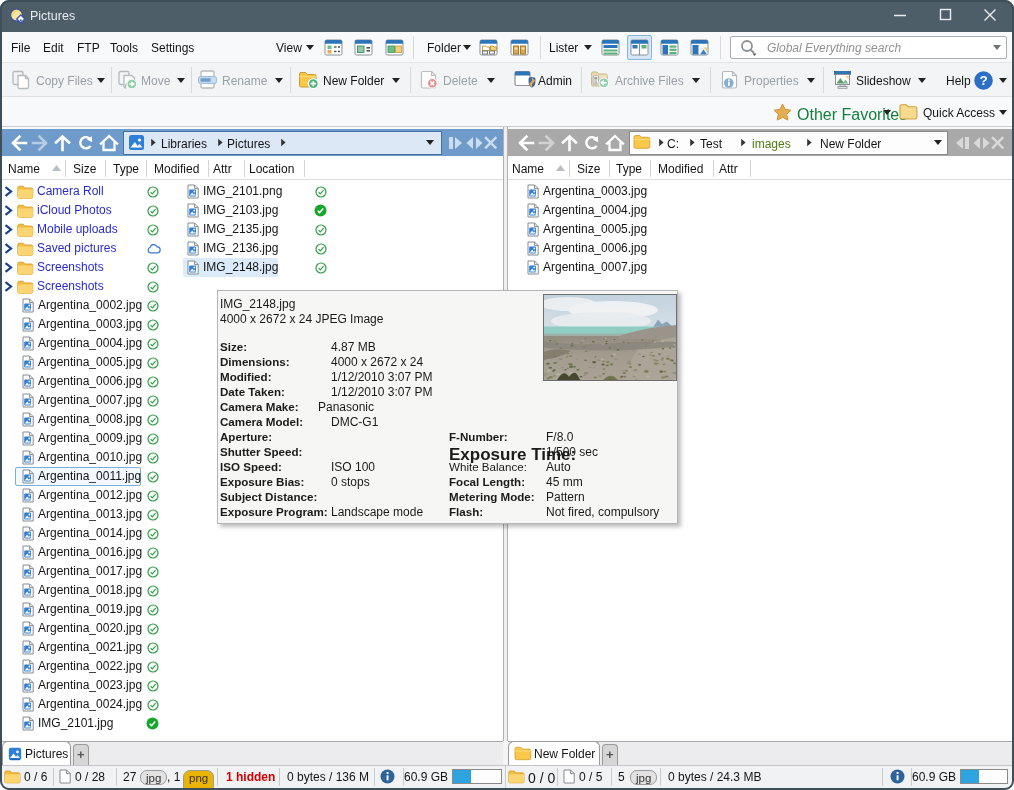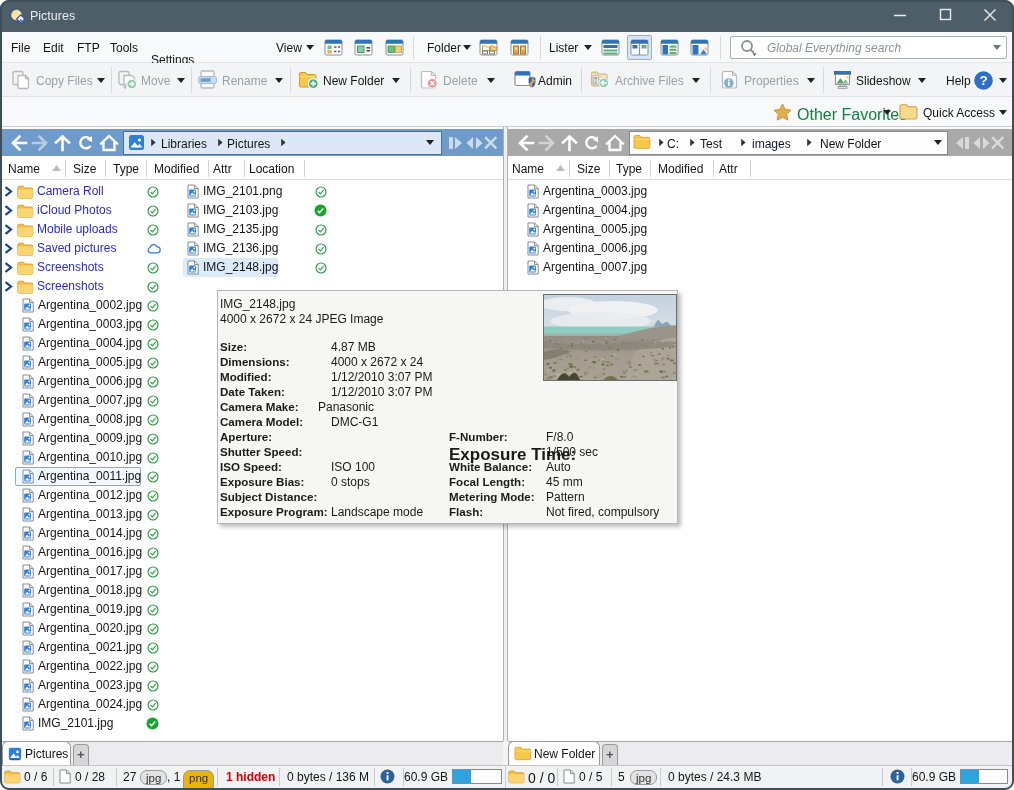--- a/index.html
+++ b/index.html
@@ -26,21 +26,21 @@
 <svg class="abs" style="left:888px;top:4px;" width="120" height="24" viewBox="0 0 120 24">
  <line x1="6" y1="11.5" x2="18" y2="11.5" stroke="#e9edef" stroke-width="1.4"></line>
  <rect x="52.5" y="5.5" width="10" height="10" fill="none" stroke="#e9edef" stroke-width="1.4"></rect>
  <path d="M96.5 5.5 L107.5 16.5 M107.5 5.5 L96.5 16.5" stroke="#e9edef" stroke-width="1.4"></path>
 </svg>
 <div class="abs" style="left:0;top:32px;width:1014px;height:31px;background:#f8f9fb;border-bottom:1px solid #e2e4e6;"></div>
 <div class="txt" style="left:11px;top:41px;font-size:12px;color:#141414;">File</div>
 <div class="txt" style="left:43px;top:41px;font-size:12px;color:#141414;">Edit</div>
 <div class="txt" style="left:77px;top:41px;font-size:12px;color:#141414;">FTP</div>
 <div class="txt" style="left:110px;top:41px;font-size:12px;color:#141414;">Tools</div>
-<div class="txt" style="left:151px;top:41px;font-size:12px;color:#141414;margin-top:12px;">Settings</div>
+<div class="txt" style="left:151px;top:41px;font-size:12px;color:#141414;">Settings</div>
 <div class="txt" style="left:276px;top:41px;font-size:12px;color:#141414;">View</div>
 <div class="txt" style="left:427px;top:41px;font-size:12px;color:#141414;">Folder</div>
 <div class="txt" style="left:549px;top:41px;font-size:12px;color:#141414;">Lister</div>
 <div class="darr" style="left:306px;top:45px;"></div>
 <div class="darr" style="left:463px;top:45px;"></div>
 <div class="darr" style="left:584px;top:45px;"></div>
 <svg class="abs" style="left:324px;top:38px;" width="19" height="19" viewBox="0 0 19 19">
 <rect x="1" y="2" width="17" height="15" rx="1.5" fill="#fff" stroke="#8b9196" stroke-width="1"></rect>
 <path d="M1 3.5 q0-1.5 1.5-1.5 h14 q1.5 0 1.5 1.5 v2.2 h-17 z" fill="#2e74b8"></path>
 <rect x="3.5" y="7.5" width="4" height="3.5" fill="#6cbf84"></rect>
@@ -305,21 +305,21 @@
       <path d="M1.2 0.8 L5.6 4.5 L1.2 8.2 z" fill="#333"></path>
     </svg>
 <div class="txt" style="left:667px;top:137px;font-size:12px;color:#141414;">C:</div>
 <svg class="gicon" style="left:689px;top:138px;" width="7" height="9" viewBox="0 0 7 9">
       <path d="M1.2 0.8 L5.6 4.5 L1.2 8.2 z" fill="#333"></path>
     </svg>
 <div class="txt" style="left:700px;top:137px;font-size:12px;color:#141414;">Test</div>
 <svg class="gicon" style="left:740px;top:138px;" width="7" height="9" viewBox="0 0 7 9">
       <path d="M1.2 0.8 L5.6 4.5 L1.2 8.2 z" fill="#333"></path>
     </svg>
-<div class="txt" style="left:752px;top:137px;font-size:12px;color:#0f172a;">images</div>
+<div class="txt" style="left:752px;top:137px;font-size:12px;color:#4d7c0f;">images</div>
 <svg class="gicon" style="left:806px;top:138px;" width="7" height="9" viewBox="0 0 7 9">
       <path d="M1.2 0.8 L5.6 4.5 L1.2 8.2 z" fill="#333"></path>
     </svg>
 <div class="txt" style="left:820px;top:137px;font-size:12px;color:#141414;">New Folder</div>
 <div class="darr" style="left:934px;top:140px;"></div>
 <svg class="gicon" style="left:955px;top:135px;" width="55" height="16" viewBox="0 0 55 16">
 <g fill="#d9d9d9">
         <path d="M8 2 l-7 6 7 6 z"></path>
         <rect x="10" y="2" width="4" height="12"></rect>
 <path d="M25 2 l-6.5 6 6.5 6 z"></path>
@@ -954,21 +954,21 @@
 <div class="txt" style="left:331px;top:460px;font-size:12px;color:#1a1a1a;z-index:51;">ISO 100</div>
 <div class="txt" style="left:220px;top:475px;font-size:11.6px;font-weight:bold;color:#1a1a1a;z-index:51;">Exposure Bias:</div>
 <div class="txt" style="left:331px;top:475px;font-size:12px;color:#1a1a1a;z-index:51;">0 stops</div>
 <div class="txt" style="left:220px;top:490px;font-size:11.6px;font-weight:bold;color:#1a1a1a;z-index:51;">Subject Distance:</div>
 <div class="txt" style="left:220px;top:505px;font-size:11.6px;font-weight:bold;color:#1a1a1a;z-index:51;">Exposure Program:</div>
 <div class="txt" style="left:331px;top:505px;font-size:12px;color:#1a1a1a;z-index:51;">Landscape mode</div>
 <div class="txt" style="left:449px;top:430px;font-size:11.6px;font-weight:bold;color:#1a1a1a;z-index:51;">F-Number:</div>
 <div class="txt" style="left:546px;top:430px;font-size:12px;color:#1a1a1a;z-index:51;">F/8.0</div>
 <div class="txt" style="left:449px;top:445px;font-size:17px;font-weight:bold;color:#1a1a1a;z-index:51;">Exposure Time:</div>
 <div class="txt" style="left:546px;top:445px;font-size:12px;color:#1a1a1a;z-index:51;">1/500 sec</div>
-<div class="txt" style="left:449px;top:460px;font-size:11.6px;font-weight:bold;color:#1a1a1a;z-index:51;">White Balance:</div>
+<div class="txt" style="left:449px;top:460px;font-size:11.6px;font-weight:normal;color:#1a1a1a;z-index:51;">White Balance:</div>
 <div class="txt" style="left:546px;top:460px;font-size:12px;color:#1a1a1a;z-index:51;">Auto</div>
 <div class="txt" style="left:449px;top:475px;font-size:11.6px;font-weight:bold;color:#1a1a1a;z-index:51;">Focal Length:</div>
 <div class="txt" style="left:546px;top:475px;font-size:12px;color:#1a1a1a;z-index:51;">45 mm</div>
 <div class="txt" style="left:449px;top:490px;font-size:11.6px;font-weight:bold;color:#1a1a1a;z-index:51;">Metering Mode:</div>
 <div class="txt" style="left:546px;top:490px;font-size:12px;color:#1a1a1a;z-index:51;">Pattern</div>
 <div class="txt" style="left:449px;top:505px;font-size:11.6px;font-weight:bold;color:#1a1a1a;z-index:51;">Flash:</div>
 <div class="txt" style="left:546px;top:505px;font-size:12px;color:#1a1a1a;z-index:51;">Not fired, compulsory</div>
 
 <svg class="gicon" style="left:543px;top:294px;z-index:52;" width="134" height="87" viewBox="0 0 134 87">
 <defs>

